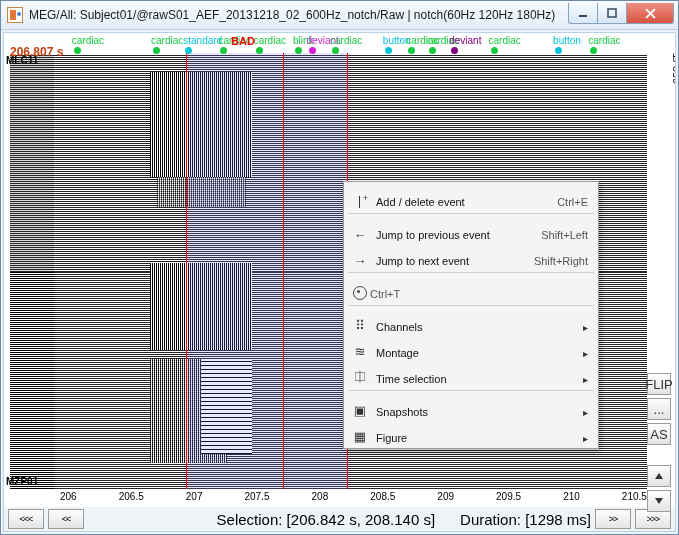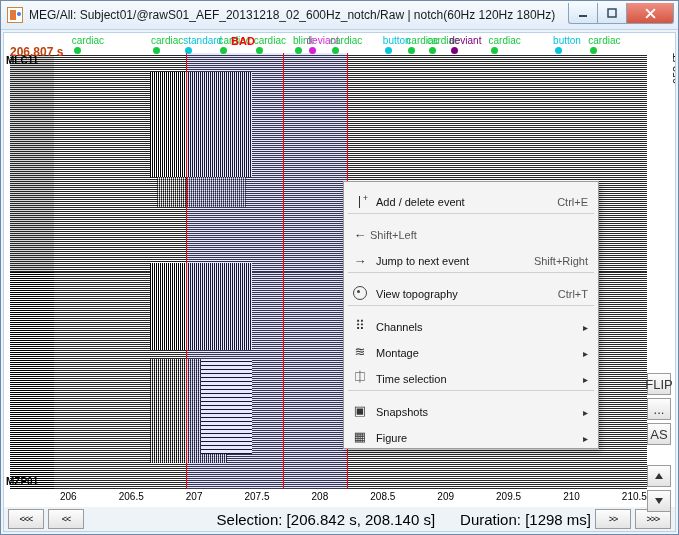--- a/index.html
+++ b/index.html
@@ -179,33 +179,33 @@
           <div class="row">
             <span class="ico">
               <span class="flag"></span>
             </span>
             <span class="lbl">Add / delete event</span>
             <span class="sc">Ctrl+E</span>
           </div>
           <div class="sep"></div>
           <div class="row">
             <span class="ico">←</span>
+            <span class="lbl">Jump to previous event</span>
             <span class="sc">Shift+Left</span>
           </div>
           <div class="row">
             <span class="ico">→</span>
             <span class="lbl">Jump to next event</span>
             <span class="sc">Shift+Right</span>
           </div>
           <div class="sep"></div>
           <div class="row">
             <span class="ico">
               <span class="topo"></span>
             </span>
-            <span class="lbl">View topography</span>
             <span class="sc">Ctrl+T</span>
           </div>
           <div class="sep"></div>
           <div class="row sub">
             <span class="ico">⠿</span>
             <span class="lbl">Channels</span>
           </div>
           <div class="row sub">
             <span class="ico">≋</span>
             <span class="lbl">Montage</span>

